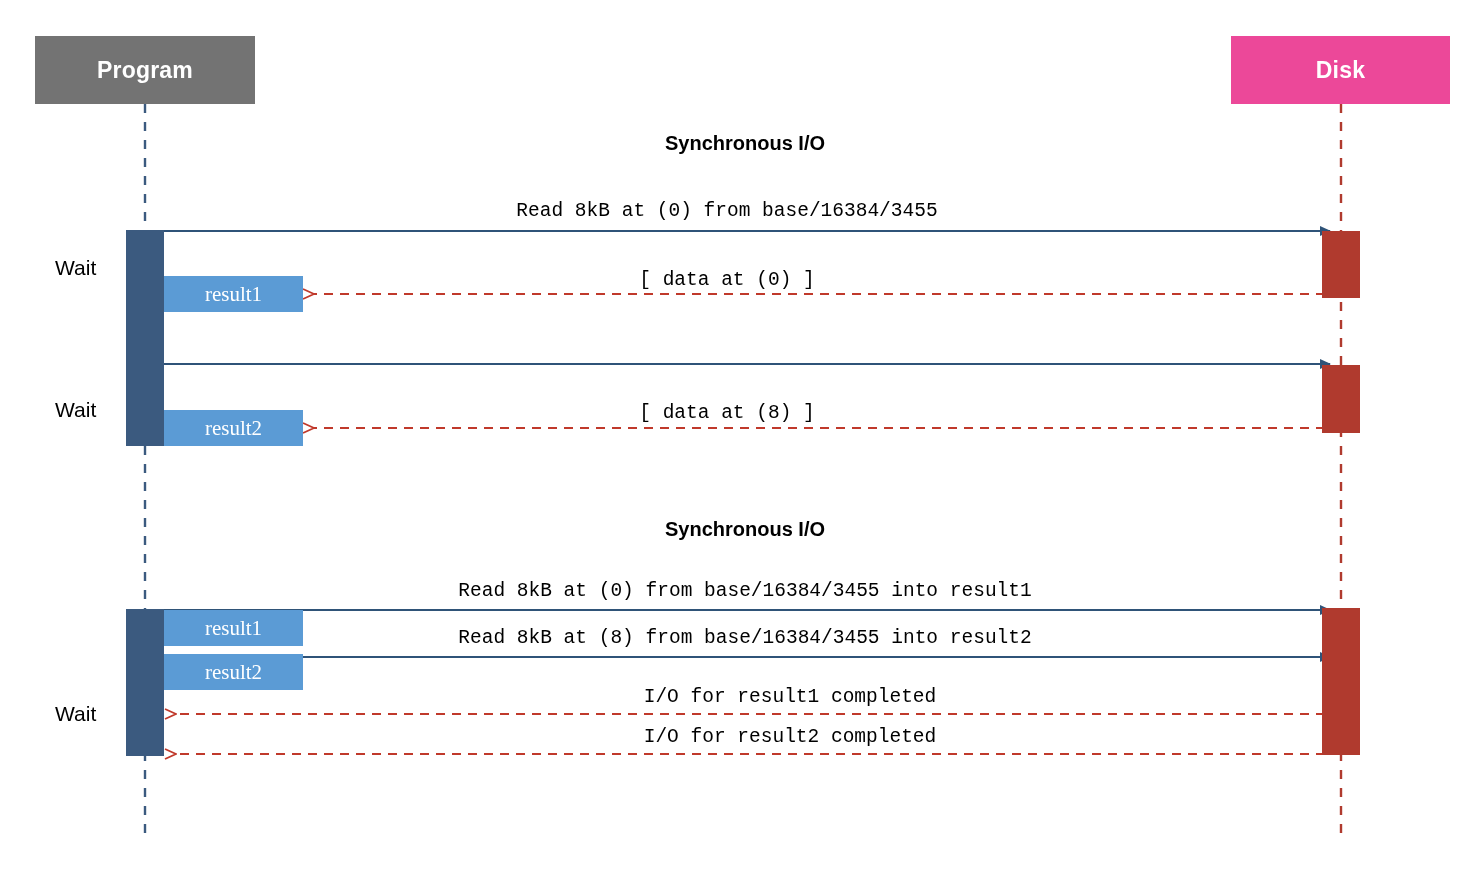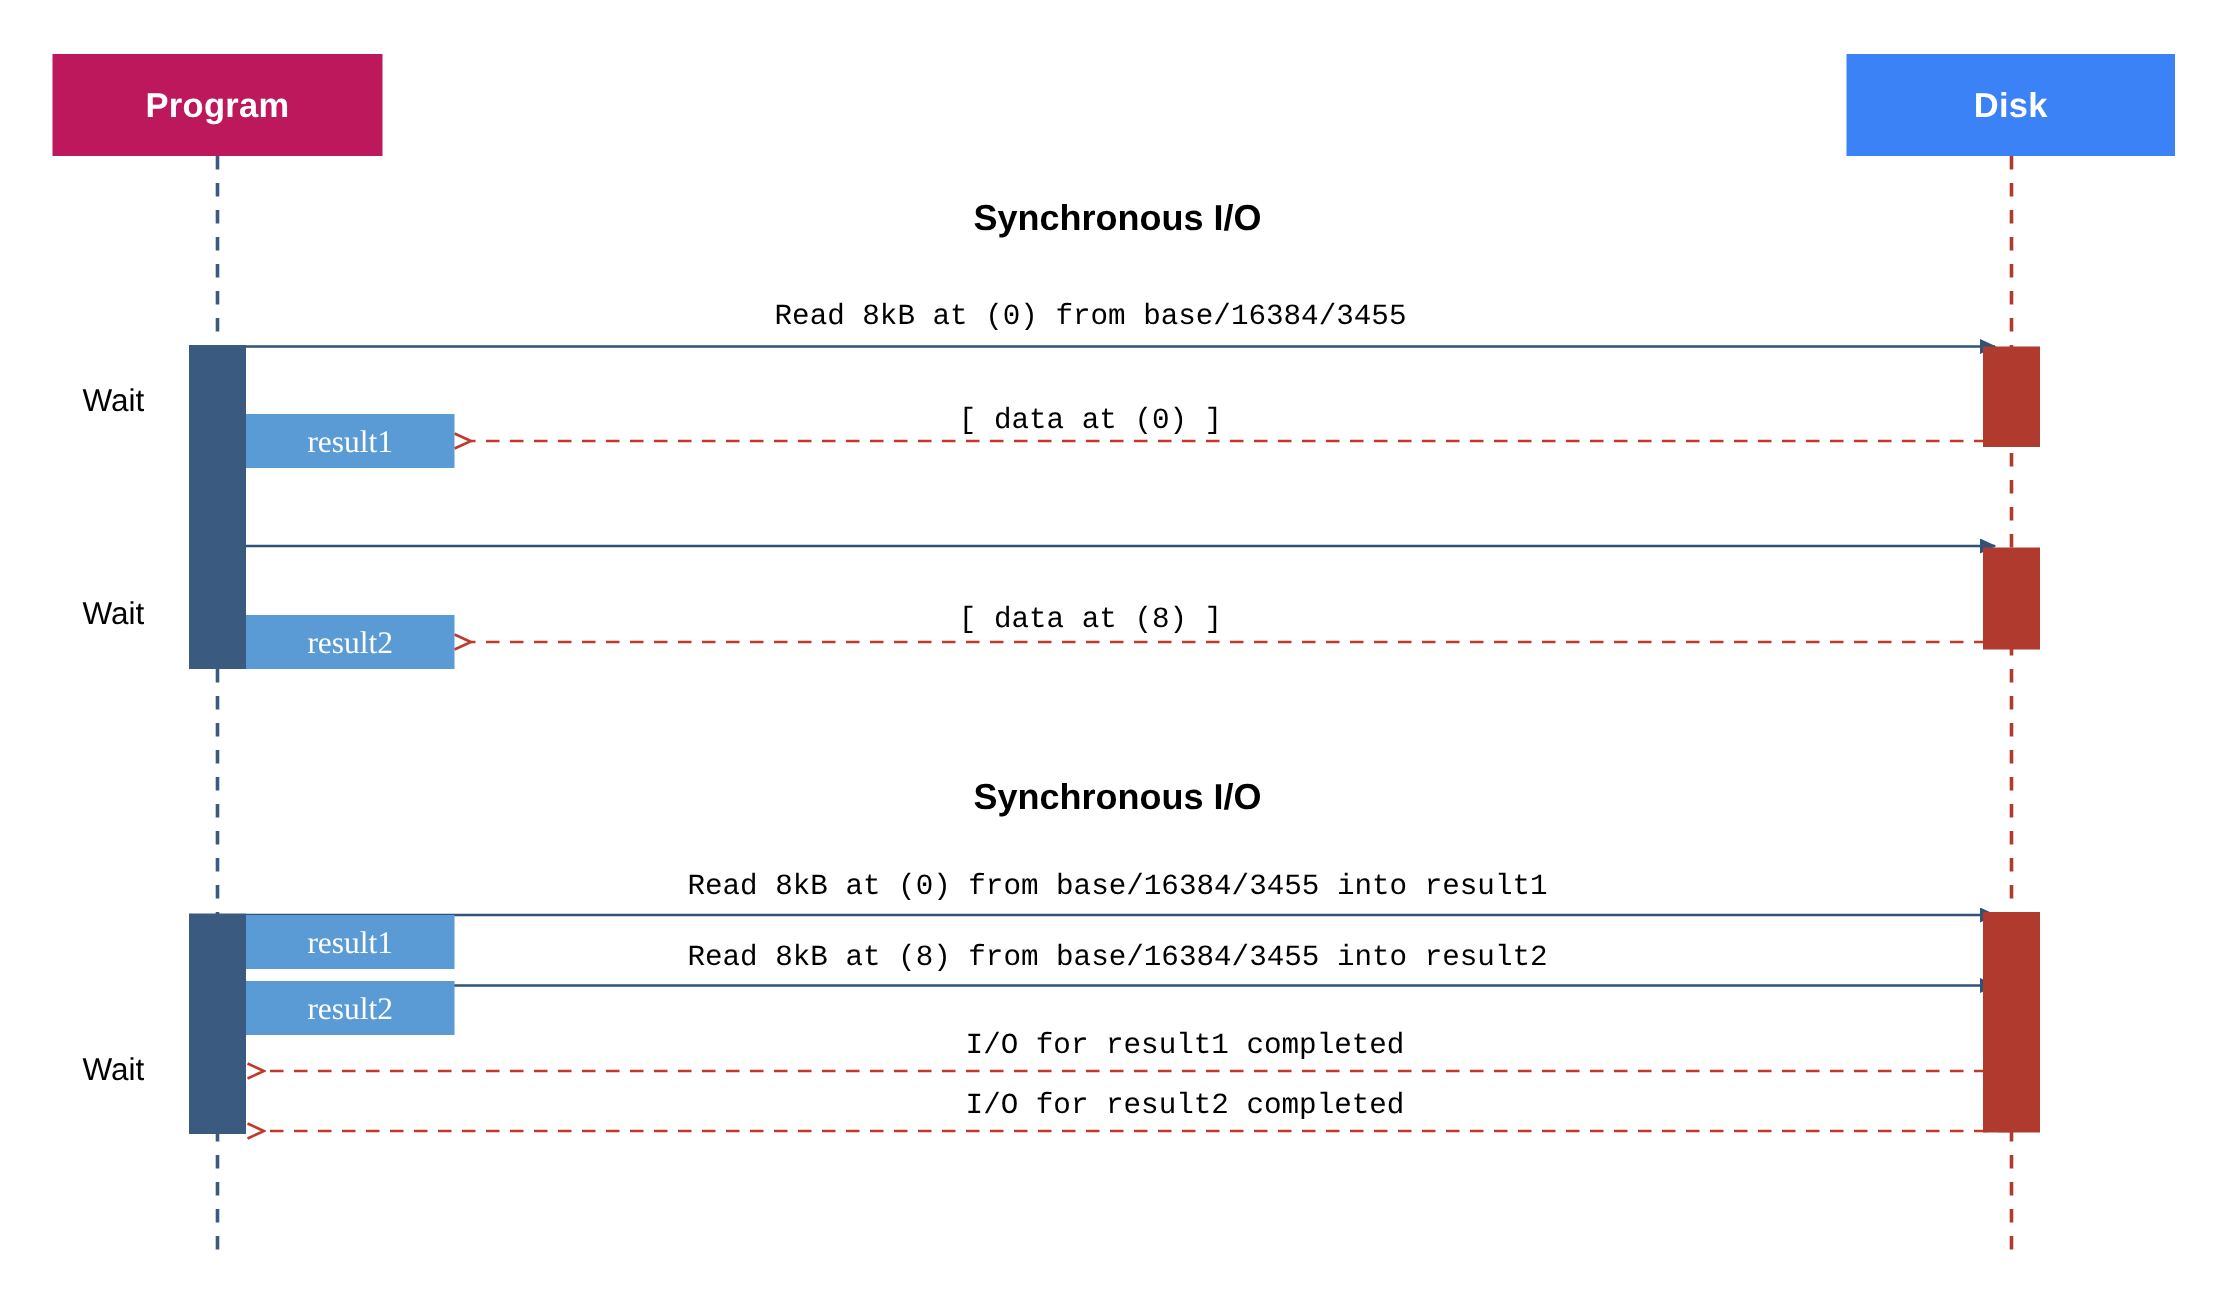--- a/index.html
+++ b/index.html
@@ -33,34 +33,34 @@
     font-family: "Liberation Sans", sans-serif;
     font-weight: bold;
     font-size: 23px;
     letter-spacing: 0.2px;
   }
   .actor-program {
     left: 35px;
     top: 36px;
     width: 220px;
     height: 68px;
-    background: #be185d;
+    background: #737373;
   }
   .actor-disk {
     left: 1231px;
     top: 36px;
     width: 219px;
     height: 68px;
-    background: #3b82f6;
+    background: #ec4899;
   }
   .section-title {
     position: absolute;
     font-family: "Liberation Sans", sans-serif;
     font-weight: bold;
-    font-size: 24px;
+    font-size: 20px;
     color: #000000;
     text-align: center;
     white-space: nowrap;
     transform: translateX(-50%);
   }
   .wait-label {
     position: absolute;
     font-family: "Liberation Sans", sans-serif;
     font-size: 21px;
     color: #000000;

